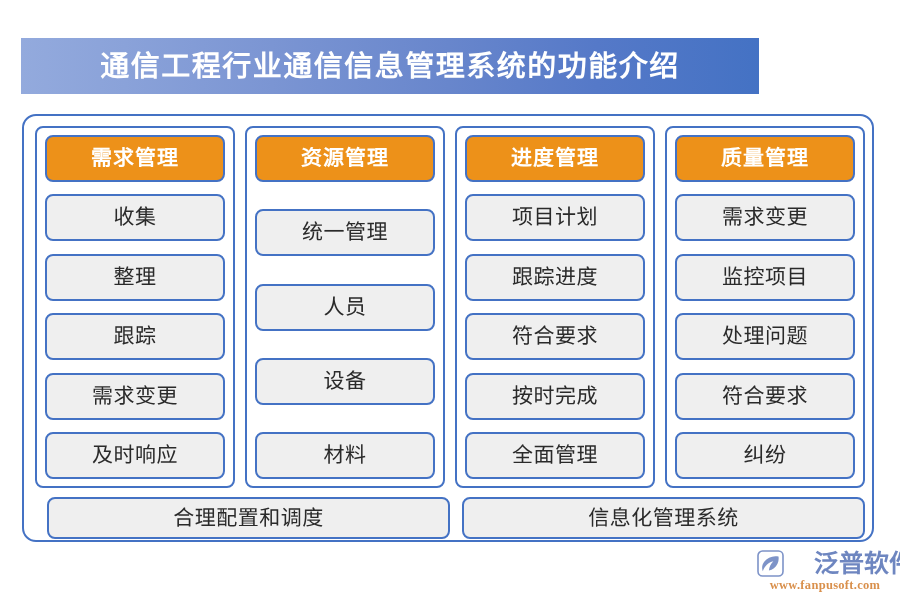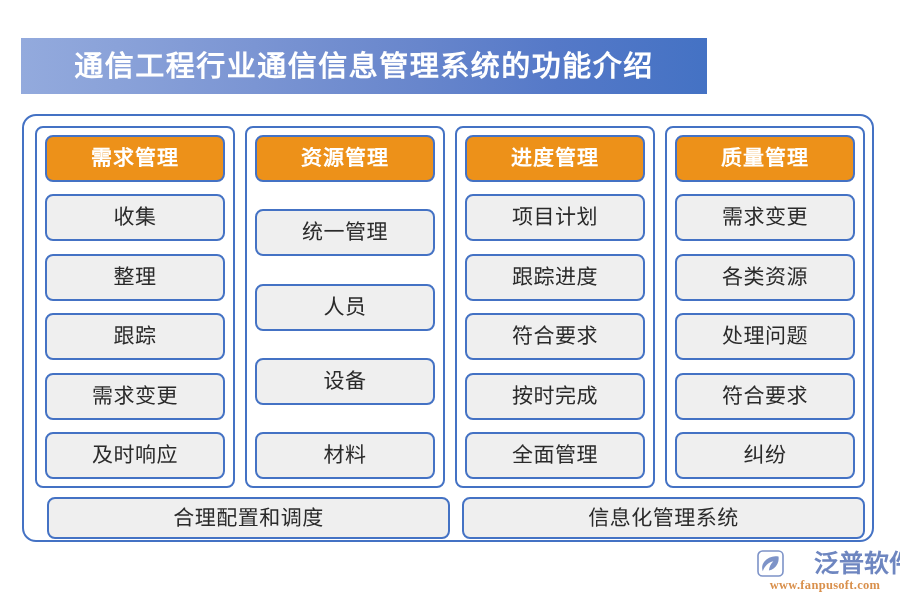--- a/index.html
+++ b/index.html
@@ -23,21 +23,21 @@
     width: 900px;
     height: 600px;
     background: #ffffff;
   }
 
   
   .title-banner {
     position: absolute;
     left: 21px;
     top: 38px;
-    width: 686px;
+    width: 738px;
     height: 56px;
     background: linear-gradient(90deg, #93AADD 0%, #8AA2D9 14%, #7B95D3 34%, #6886CC 58%, #5579C8 78%, #4472C4 100%);
     display: flex;
     align-items: center;
     justify-content: center;
   }
   .title-text {
     color: #ffffff;
     font-size: 29px;
     font-weight: bold;
@@ -212,21 +212,21 @@
         <div class="cell">项目计划</div>
         <div class="cell">跟踪进度</div>
         <div class="cell">符合要求</div>
         <div class="cell">按时完成</div>
         <div class="cell">全面管理</div>
       </div>
 
       <div class="column">
         <div class="cell header">质量管理</div>
         <div class="cell">需求变更</div>
-        <div class="cell">各类资源</div>
+        <div class="cell">监控项目</div>
         <div class="cell">处理问题</div>
         <div class="cell">符合要求</div>
         <div class="cell">纠纷</div>
       </div>
 
     </div>
 
     <div class="bottom-row">
       <div class="bottom-bar">合理配置和调度</div>
       <div class="bottom-bar">信息化管理系统</div>

